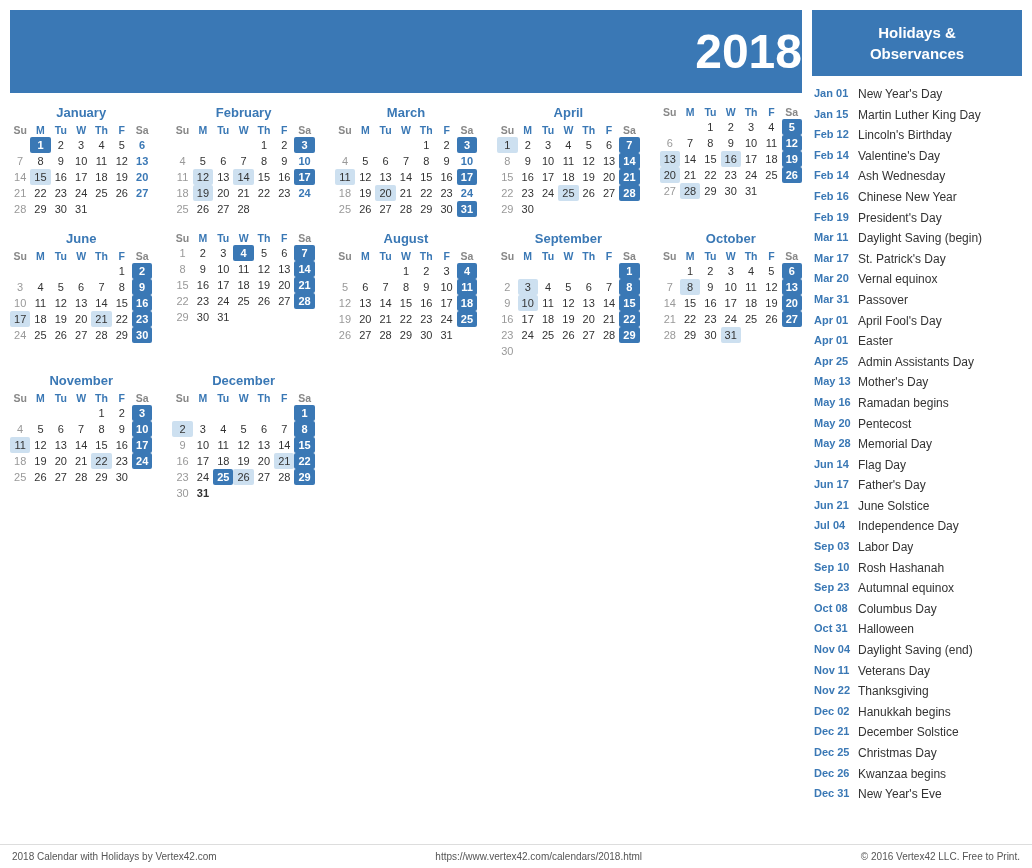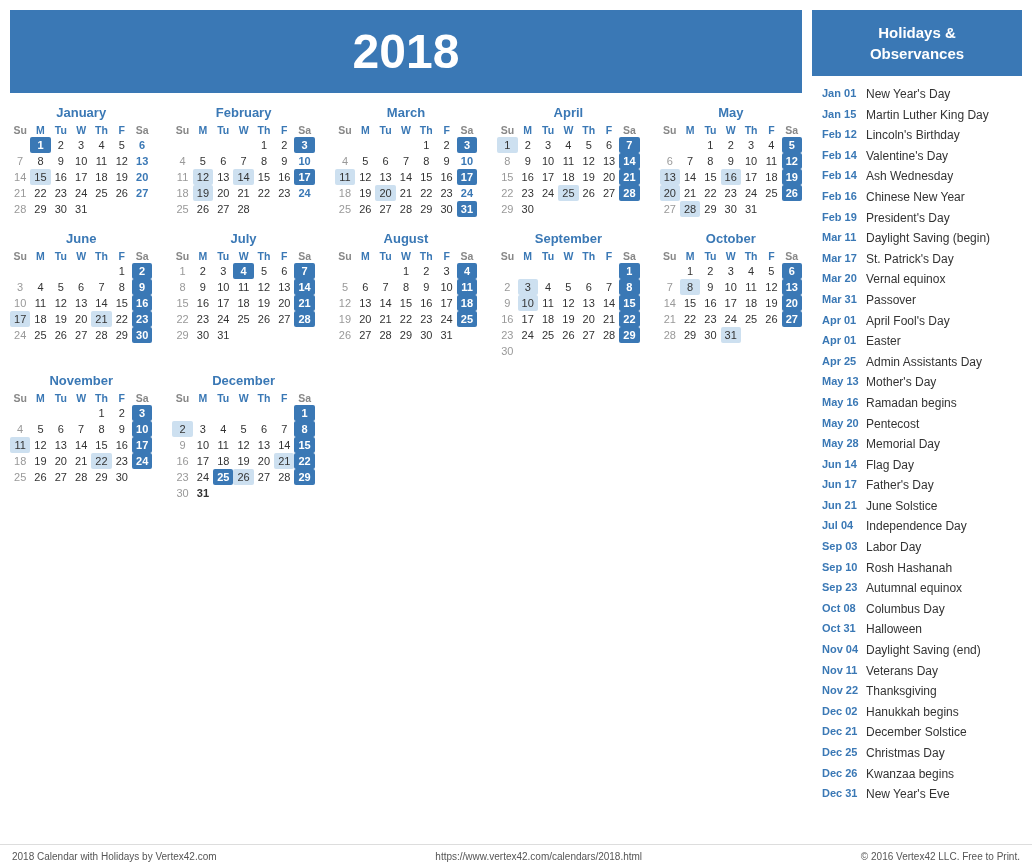--- a/index.html
+++ b/index.html
@@ -21,21 +21,21 @@
 
     .calendar-section {
       flex: 1;
       display: flex;
       flex-direction: column;
     }
 
     .year-header {
       background: #3a78b5;
       color: white;
-      text-align: center;
+      text-align: right;
       font-size: 48px;
       font-weight: bold;
       padding: 14px 0;
       margin-bottom: 12px;
     }
 
     .months-grid {
       display: grid;
       grid-template-columns: repeat(5, 1fr);
       gap: 14px 20px;
@@ -115,21 +115,20 @@
       font-size: 15px;
       font-weight: bold;
       padding: 12px 8px;
       line-height: 1.4;
       margin-bottom: 8px;
     }
 
     .holiday-list {
       font-size: 11px;
       line-height: 1.55;
-      margin-left: 8px;
     }
 
     .holiday-row {
       display: flex;
       gap: 6px;
       padding: 1px 2px;
     }
 
     .holiday-date {
       color: #3a78b5;
@@ -407,21 +406,20 @@
                 <td></td>
                 <td></td>
                 <td></td>
                 <td></td>
                 <td></td>
               </tr>
             </tbody>
           </table>
         </div>
         <div class="month-block">
-          <div class="month-title">May</div>
           <table class="month-table">
             <thead>
               <tr>
                 <th class="sunday">Su</th>
                 <th>M</th>
                 <th>Tu</th>
                 <th>W</th>
                 <th>Th</th>
                 <th>F</th>
                 <th class="saturday">Sa</th>
@@ -533,21 +531,20 @@
                 <td>26</td>
                 <td>27</td>
                 <td>28</td>
                 <td>29</td>
                 <td class="holiday-blue">30</td>
               </tr>
             </tbody>
           </table>
         </div>
         <div class="month-block">
-          <div class="month-title">July</div>
           <table class="month-table">
             <thead>
               <tr>
                 <th class="sunday">Su</th>
                 <th>M</th>
                 <th>Tu</th>
                 <th>W</th>
                 <th>Th</th>
                 <th>F</th>
                 <th class="saturday">Sa</th>

